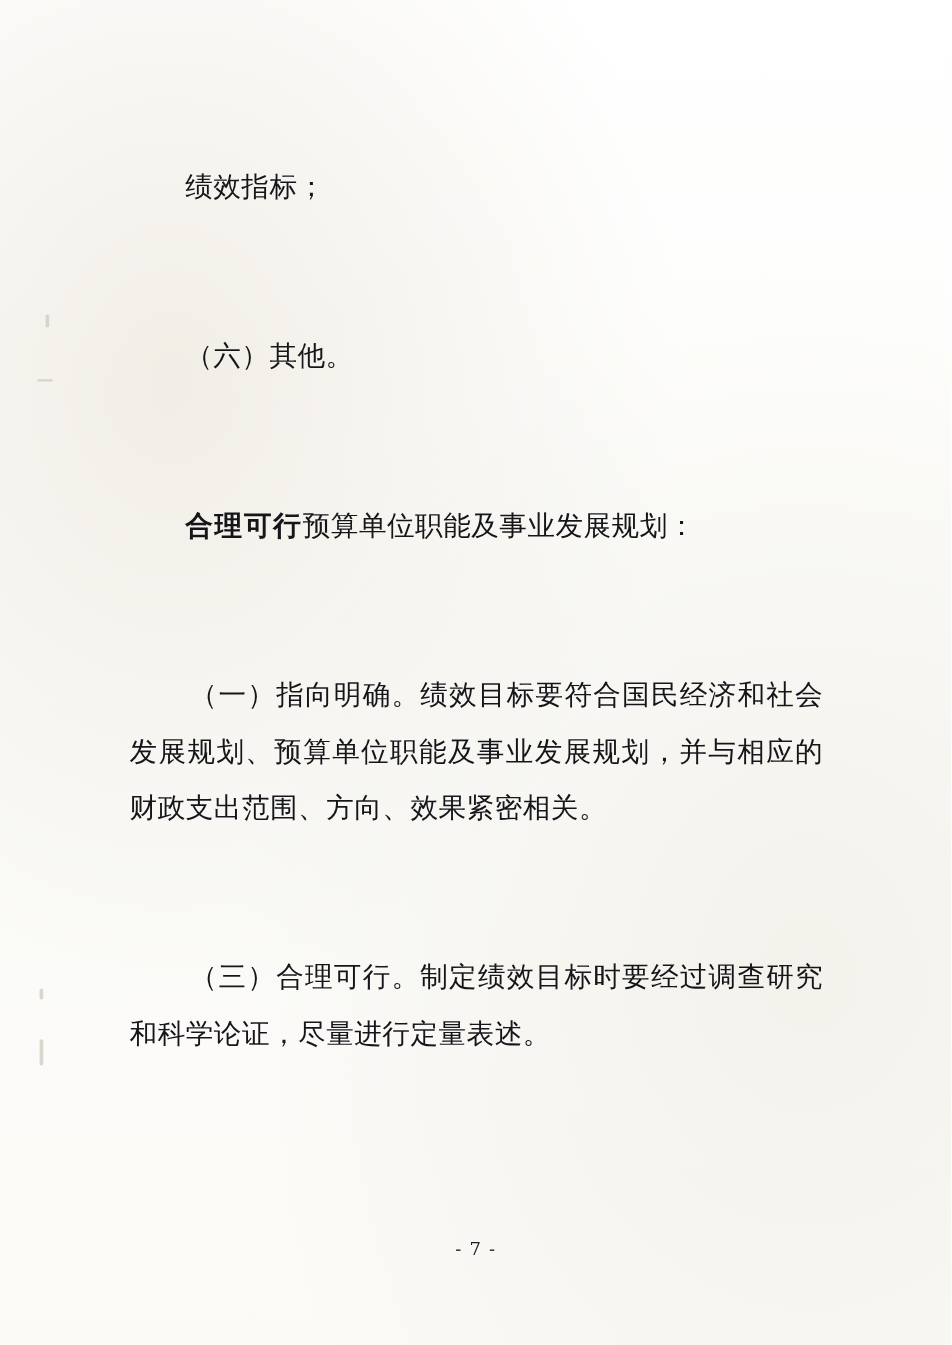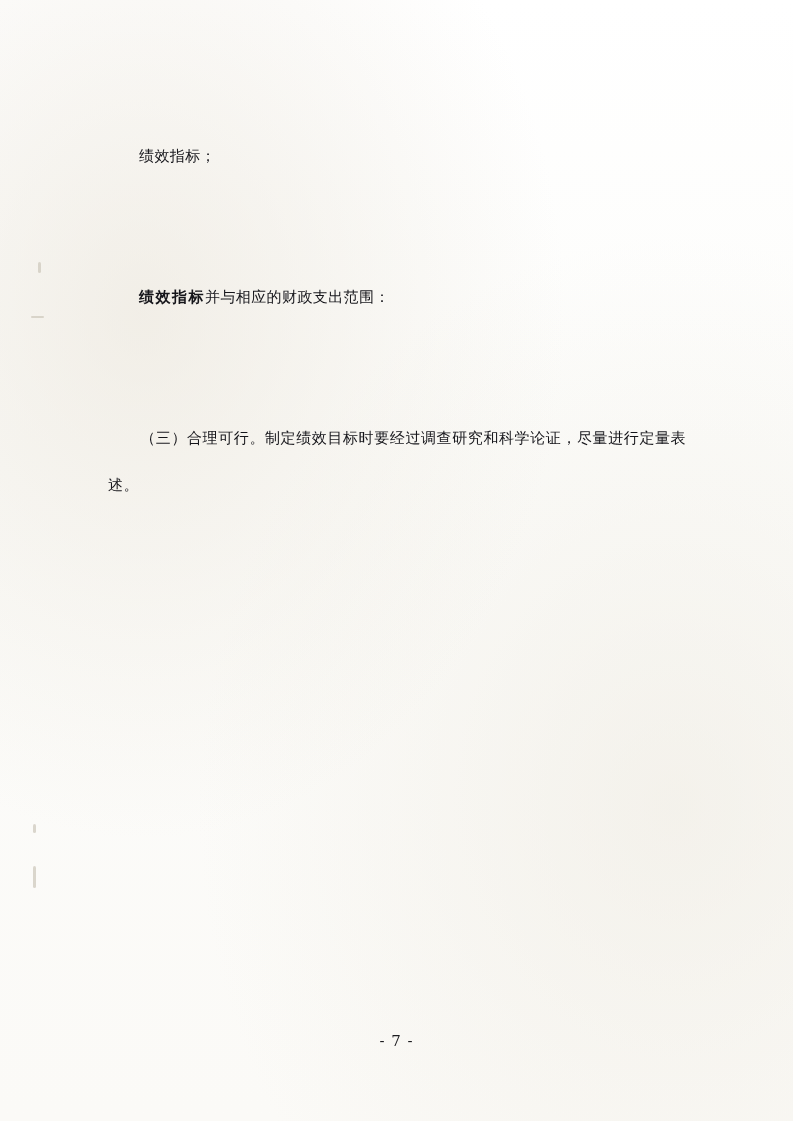--- a/index.html
+++ b/index.html
@@ -29,21 +29,21 @@
       linear-gradient(180deg, #ffffff 0%, #fcfcfa 40%, #fbfaf7 100%);
     pointer-events: none;
   }
   .content {
     position: absolute;
     left: 108px;
     top: 86px;
     width: 578px;
   }
   .para {
-    font-size: 15px;
+    font-size: 23px;
     line-height: 47px;
     color: #15151a;
     text-align: justify;
     text-justify: inter-ideograph;
     letter-spacing: 0.4px;
     margin: 0;
     white-space: pre-wrap;
   }
   .indent {
     text-indent: 2em;
@@ -82,25 +82,31 @@
   <div class="margin-mark mark-b"></div>
   <div class="margin-mark mark-c"></div>
   <div class="margin-mark mark-d"></div>
 
   <div class="content">
 
     <p class="para">
       <span>绩效指标；</span>
     </p>
 
+    <p class="para indent">
+      <span>（六）其他。</span>
+    </p>
 
     <p class="para indent">
-      <span class="article-label">绩效指标</span><span>并与相应的财政支出范围：</span>
+      <span class="article-label">合理可行</span><span>预算单位职能及事业发展规划：</span>
     </p>
 
+    <p class="para indent">
+      <span>（一）指向明确。绩效目标要符合国民经济和社会发展规划、预算单位职能及事业发展规划，并与相应的财政支出范围、方向、效果紧密相关。</span>
+    </p>
 
 
     <p class="para indent">
       <span>（三）合理可行。制定绩效目标时要经过调查研究和科学论证，尽量进行定量表述。</span>
     </p>
 
   </div>
 
   <div class="page-number">- 7 -</div>
 

